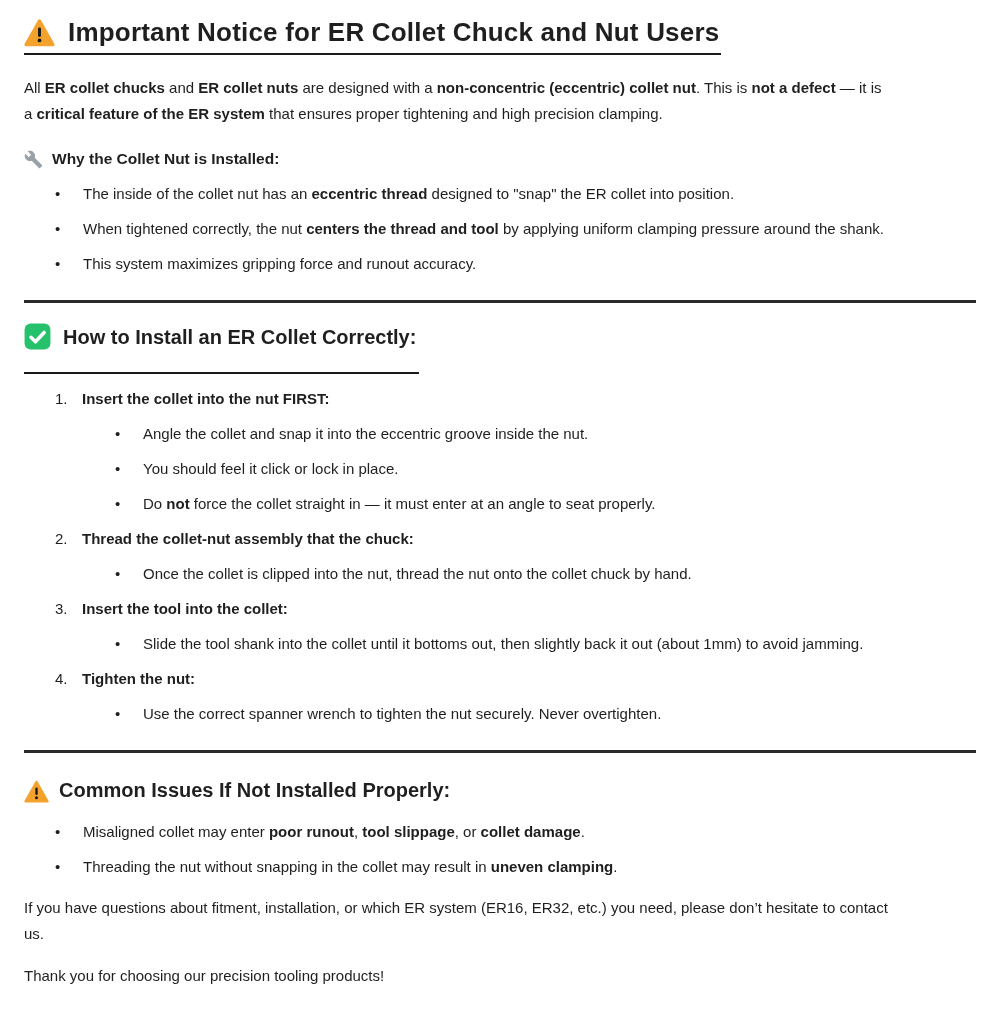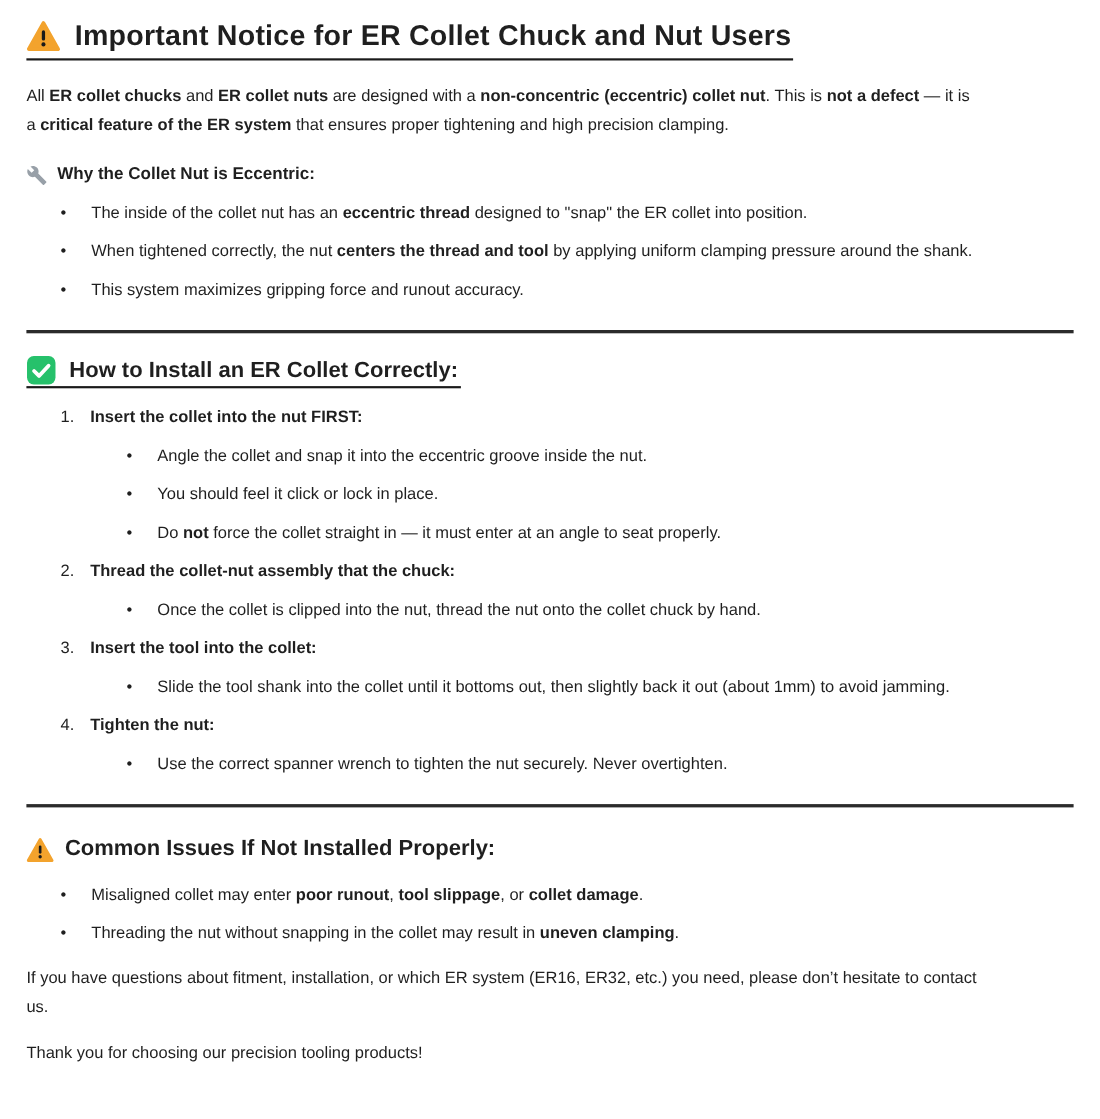--- a/index.html
+++ b/index.html
@@ -38,21 +38,21 @@
   .para{font-size:15px;line-height:26px;white-space:pre-wrap;margin:20px 0 0 0;}
 
   
   .h3-wrench{display:flex;align-items:center;gap:9px;margin-top:22px;}
   .h3-wrench .h3-text{font-size:15.5px;font-weight:bold;line-height:20px;}
 
   
   .h2-wrap{margin-top:20px;}
   .h2{
     display:inline-flex;align-items:center;gap:12px;
-    border-bottom:2px solid #1a1a1a;padding-bottom:1px;padding-right:3px;
+    border-bottom:2px solid #1a1a1a;padding-bottom:22px;padding-right:3px;
   }
   .h2-plain{display:inline-flex;align-items:flex-end;gap:10px;border-bottom:none;padding-bottom:0;}
   .h2 .h2-text,.h2-plain .h2-text{font-size:20px;font-weight:bold;line-height:26px;}
   .h2-issues{margin-top:24px;}
 
   
   .list{margin:0;}
   .li{display:flex;font-size:15px;line-height:20px;margin-top:15px;}
   .l1{padding-left:31px;}
   .l2{padding-left:91px;}
@@ -86,21 +86,21 @@
     </div>
   </div>
 
   <p class="para"><span>All </span><span class="b">ER collet chucks</span><span> and </span><span class="b">ER collet nuts</span><span> are designed with a </span><span class="b">non-concentric (eccentric) collet nut</span><span>. This is </span><span class="b">not a defect</span><span> — it is
 a </span><span class="b">critical feature of the ER system</span><span> that ensures proper tightening and high precision clamping.</span></p>
 
   <div class="h3-wrench">
     <svg class="icon-wrench" viewBox="0 0 24 24">
       <path class="wrench-body" d="M22.7 19l-9.1-9.1c.9-2.3.4-5-1.5-6.9-2-2-5-2.4-7.4-1.3L9 6 6 9 1.6 4.7C.4 7.1.9 10.1 2.9 12.1c1.9 1.9 4.6 2.4 6.9 1.5l9.1 9.1c.4.4 1 .4 1.4 0l2.3-2.3c.5-.4.5-1.1.1-1.4z"></path>
     </svg>
-    <span class="h3-text"><span class="b">Why the Collet Nut is Eccentric:</span></span>
+    <span class="h3-text"><span class="b">Why the Collet Nut is Installed:</span></span>
   </div>
   <div class="list">
       <div class="li l1">
         <span class="marker">•</span>
         <span class="li-text"><span>The inside of the collet nut has an </span><span class="b">eccentric thread</span><span> designed to "snap" the ER collet into position.</span></span>
       </div>
       <div class="li l1">
         <span class="marker">•</span>
         <span class="li-text"><span>When tightened correctly, the nut </span><span class="b">centers the thread and tool</span><span> by applying uniform clamping pressure around the shank.</span></span>
       </div>

